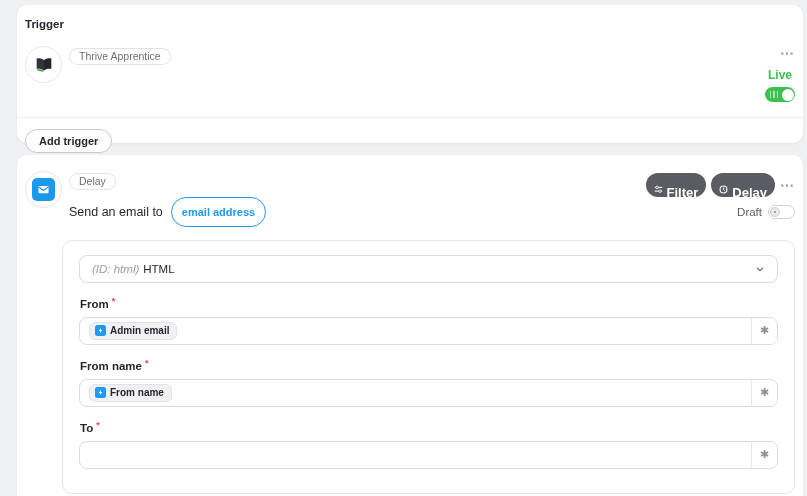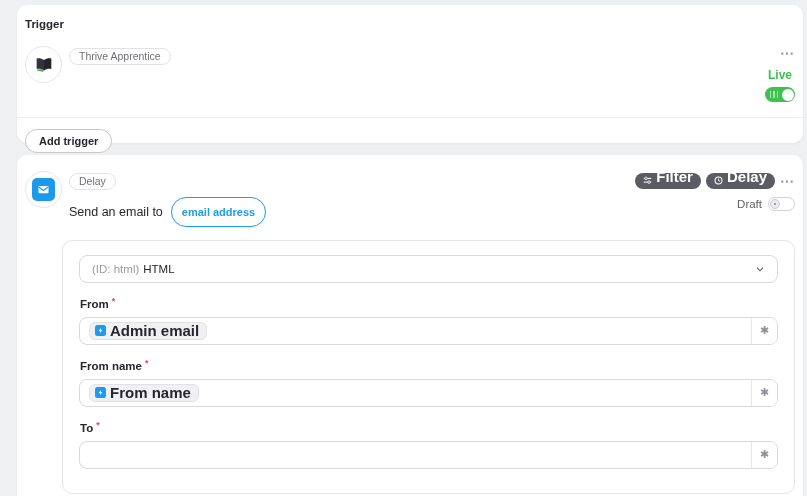--- a/index.html
+++ b/index.html
@@ -51,54 +51,54 @@
 
   .divider { border-top:1px solid #ededf0; margin-top:15px; }
   .add-btn {
     display:inline-block; margin:11px 0 0 8px; padding:0 13px; height:24px; line-height:22px;
     background:#fff; border:1px solid #c7c7cd; border-radius:999px;
     font-family:"Liberation Sans",sans-serif; font-size:11px; font-weight:700; color:#26262e; cursor:pointer;
   }
 
   .pills-row { display:flex; align-items:center; gap:5px; }
   .dark-pill {
-    display:inline-flex; align-items:flex-end; gap:4px; background:#5b5b63; color:#fff;
-    border:none; border-radius:999px; height:16px; padding:4px 8px;
-    font-family:"Liberation Sans",sans-serif; font-size:15px; font-weight:700; cursor:pointer;
+    display:inline-flex; align-items:flex-start; gap:4px; background:#5b5b63; color:#fff;
+    border:none; border-radius:999px; height:16px; padding:12px 8px;
+    font-family:"Liberation Sans",sans-serif; font-size:13px; font-weight:700; cursor:pointer;
   }
   .draft-row { margin-top:8px; display:flex; align-items:center; gap:6px; font-size:11.5px; color:#5f5f67; }
   .toggle-off { width:27px; height:14px; border:1px solid #d2d2d8; border-radius:999px; background:#fff; position:relative; cursor:pointer; }
   .toggle-off .knob { position:absolute; left:1px; top:1px; width:10px; height:10px; background:#ebebee; border:1px solid #c9c9cf; border-radius:50%; }
   .toggle-off .knob::after { content:""; position:absolute; left:3px; top:3px; width:2px; height:2px; background:#8a8a92; border-radius:50%; }
 
   .form-panel { margin:13px 8px 0 45px; border:1px solid #e4e4e8; border-radius:10px; padding:14px 16px 24px; }
   .field-label { font-size:11.5px; font-weight:700; color:#26262e; margin:15px 0 7px 1px; display:flex; }
   .field-label.first { margin-top:0; }
   .req { color:#e4405f; font-size:9px; margin-left:3px; transform:translateY(-2px); }
 
   .select {
     height:28px; border:1px solid #d9d9de; border-radius:8px; background:#fff;
     display:flex; align-items:center; padding:0 12px; font-size:11.5px; cursor:pointer;
   }
-  .select .id-part { color:#9b9ba3; margin-right:4px; }
+  .select .id-part { color:#9b9ba3; margin-right:4px;font-style:italic; }
   .select .val-part { color:#26262e; }
   .select .chev { margin-left:auto; display:flex; }
 
   .input-group { display:flex; height:28px; border:1px solid #d9d9de; border-radius:8px; background:#fff; overflow:hidden; }
   .input-main { flex:1; display:flex; align-items:center; padding:0 9px; }
   .input-main input {
     border:none; outline:none; flex:1; height:100%; font-family:"Liberation Sans",sans-serif; font-size:11.5px; color:#26262e;
   }
   .addon {
     width:26px; border-left:1px solid #e6e6ea; display:flex; align-items:center; justify-content:center;
     color:#8f8f97; font-size:11px; cursor:pointer; flex:none; background:#fff;
   }
   .tag {
     display:inline-flex; align-items:center; gap:4px; background:#f1f1f4; border:1px solid #e2e2e6;
-    border-radius:6px; height:18px; padding:0 7px 0 5px; font-size:15px; font-weight:700; color:#26262e; cursor:pointer;
+    border-radius:6px; height:18px; padding:0 7px 0 5px; font-size:10px; font-weight:700; color:#26262e; cursor:pointer;
   }
   .tag-ico { width:11px; height:11px; border-radius:2.5px; background:#1d9bf0; display:flex; align-items:center; justify-content:center; flex:none; }
 
   .mail-sq { width:23px; height:23px; border-radius:5px; background:#1b99ea; display:flex; align-items:center; justify-content:center; }
 </style>
 </head>
 <body>
 
 <div class="card" id="trigger-card">
   <div class="section-label">Trigger</div>

